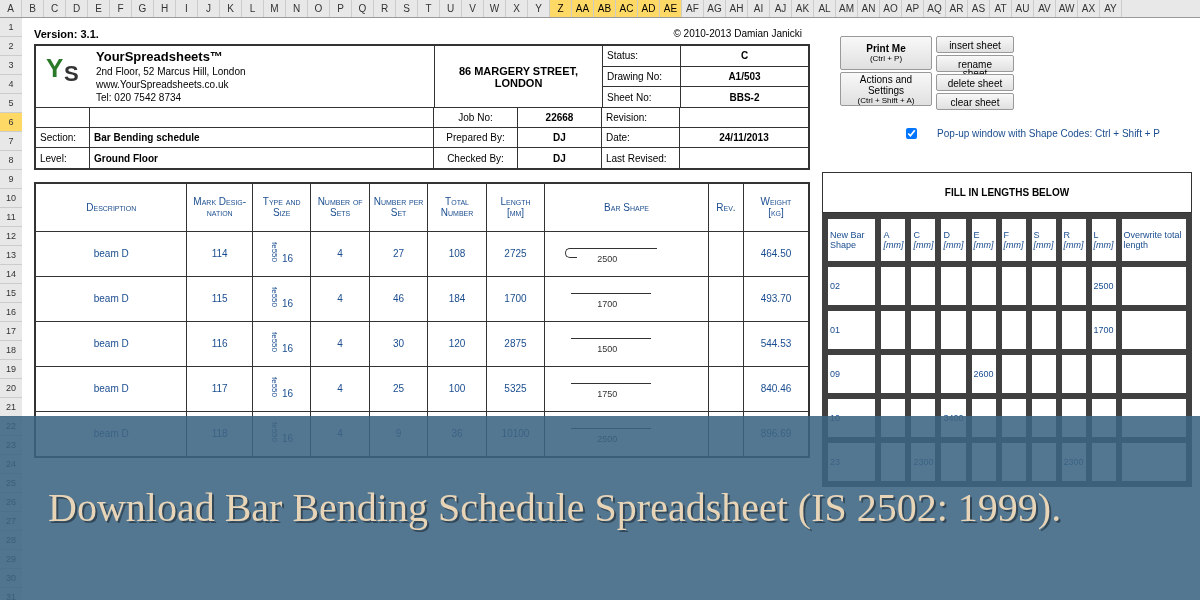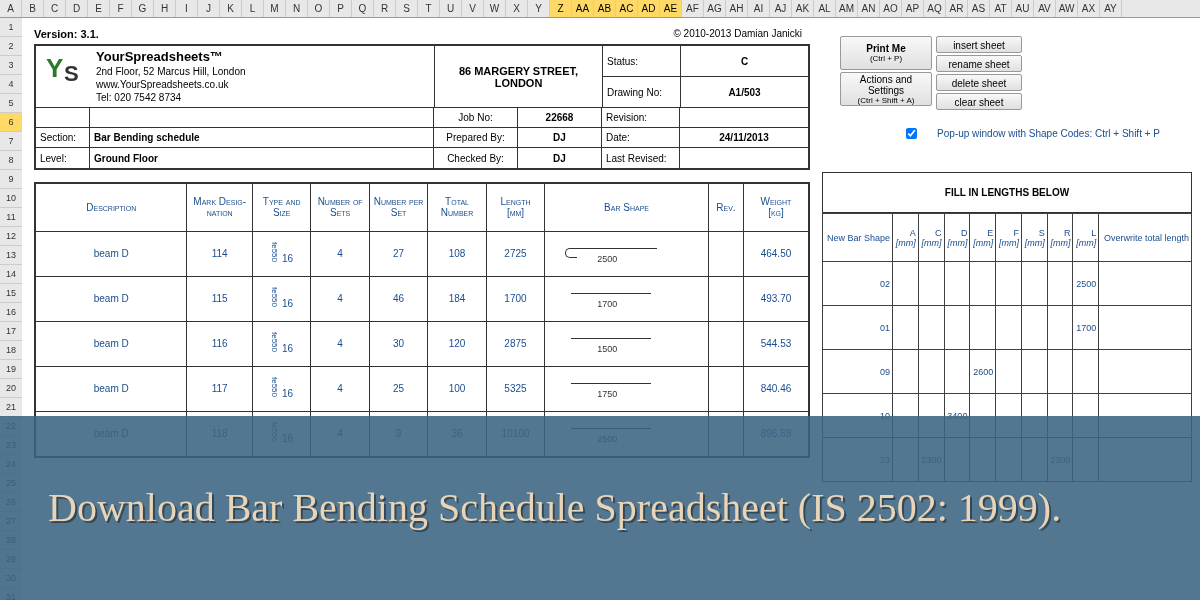--- a/index.html
+++ b/index.html
@@ -33,35 +33,35 @@
 .hdrrow .c1{width:54px;border-right:1px solid #333;padding:2px 4px;display:flex;align-items:center}
 .hdrrow .c2{width:344px;border-right:1px solid #333;padding:2px 4px;display:flex;align-items:center;font-weight:bold}
 .hdrrow .c3{width:84px;border-right:1px solid #333;padding:2px 4px;display:flex;align-items:center;justify-content:center}
 .hdrrow .c4{width:84px;border-right:1px solid #333;padding:2px 4px;display:flex;align-items:center;justify-content:center;font-weight:bold}
 .hdrrow .c5{width:78px;border-right:1px solid #333;padding:2px 4px;display:flex;align-items:center}
 .hdrrow .c6{flex:1;padding:2px 4px;display:flex;align-items:center;justify-content:center;font-weight:bold}
 .btns{position:absolute;right:160px;top:18px;width:200px;display:flex;gap:4px}
 .btncol{display:flex;flex-direction:column;gap:2px}
 .bbtn{background:linear-gradient(#f8f8f8,#e0e0e0);border:1px solid #999;font-size:10px;padding:4px 8px;text-align:center;cursor:pointer;border-radius:2px}
 .bbtn.big{width:92px;height:34px;display:flex;flex-direction:column;justify-content:center}
-.bbtn.sm{width:86px;height:17px;line-height:9px}
+.bbtn.sm{width:78px;height:17px;line-height:9px}
 .popup{position:absolute;right:40px;top:110px;font-size:10px;color:#1a4d8f;display:flex;align-items:center;gap:20px}
 .popup input{width:11px;height:11px}
 .maintbl{position:absolute;left:12px;top:164px;width:776px;border:2px solid #333;border-collapse:collapse;font-size:10px}
 .maintbl th,.maintbl td{border:1px solid #333;padding:2px;text-align:center;vertical-align:middle}
 .maintbl th{height:48px;font-variant:small-caps;color:#1a4d8f;font-weight:normal;font-size:10px}
 .maintbl td{height:44px;color:#1a4d8f}
 .bshape{position:relative;height:40px}
 .hook{position:absolute;left:18px;top:14px;width:12px;height:10px;border:1.5px solid #333;border-right:none;border-radius:6px 0 0 6px}
 .line{position:absolute;top:14px;height:1.5px;background:#333}
 .dim{position:absolute;font-size:9px;color:#333}
 .sidebox{position:absolute;right:8px;top:154px;width:370px}
 .sidettl{text-align:center;font-size:10px;font-weight:bold;padding:14px;border:1px solid #333;background:#fff}
 .sidetbl{width:100%;border-collapse:collapse;font-size:9px;border:1px solid #333}
-.sidetbl th,.sidetbl td{border:1px solid #404040;padding:2px;text-align:right;vertical-align:middle}
+.sidetbl th,.sidetbl td{border:6px solid #404040;padding:2px;text-align:left;vertical-align:middle}
 .sidetbl th{height:48px;color:#1a4d8f;font-weight:normal;font-style:italic}
 .sidetbl th .hn{font-style:normal}
 .sidetbl td{height:44px;color:#1a4d8f}
 .overlay{position:absolute;left:0;right:0;bottom:0;height:184px;background:rgba(60,100,130,0.88);display:flex;align-items:center;padding-left:48px}
 .overlay-txt{font-size:40px;color:#e8d5b8;line-height:1.2;text-shadow:2px 2px 0 rgba(0,0,0,0.4);font-family:Georgia,serif}
 </style>
 </head>
 <body>
 
 <div class="colheads" id="colheads">
@@ -169,20 +169,24 @@
       <div class="addr">86 MARGERY STREET, LONDON</div>
       <div class="meta-r">
         <div class="mr">
             <div class="lbl">Status:</div>
             <div class="val">C</div>
           </div>
         <div class="mr">
             <div class="lbl">Drawing No:</div>
             <div class="val">A1/503</div>
           </div>
+        <div class="mr">
+            <div class="lbl">Sheet No:</div>
+            <div class="val">BBS-2</div>
+          </div>
       </div>
     </div>
     <div class="hdrrow">
       <div class="c1"></div>
         <div class="c2"></div>
       <div class="c3">Job No:</div>
       <div class="c4">22668</div>
       <div class="c5">Revision:</div>
       <div class="c6"></div>
     </div>

